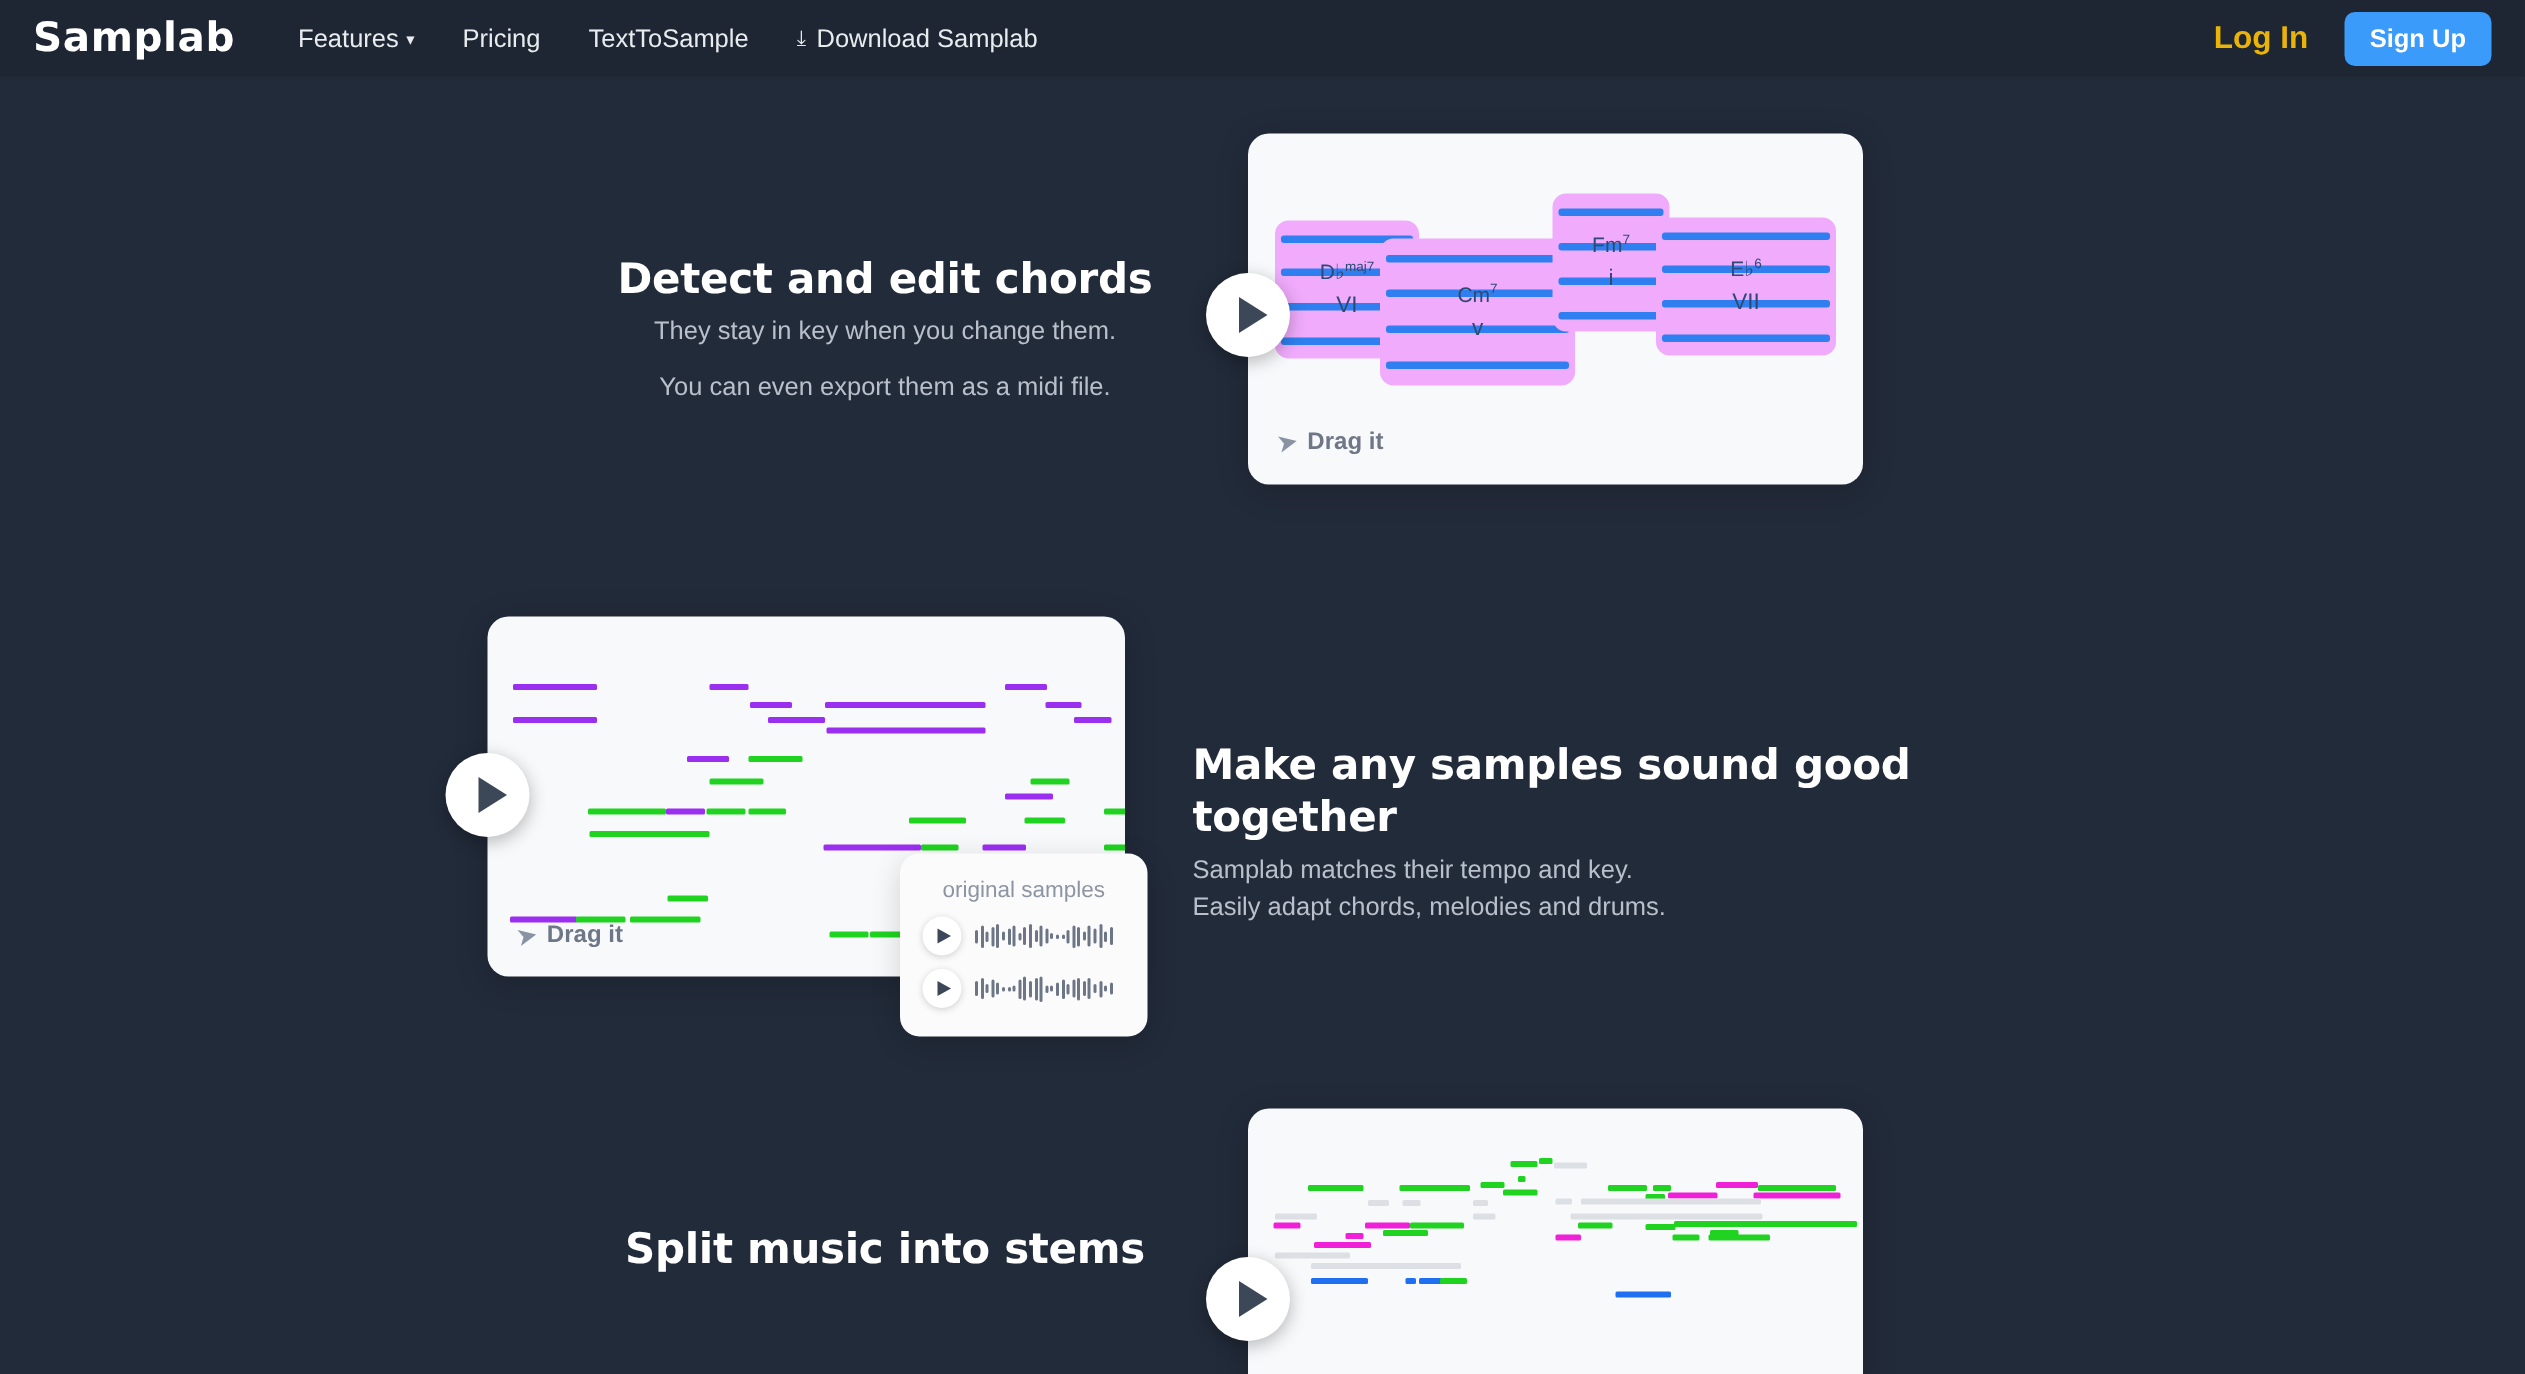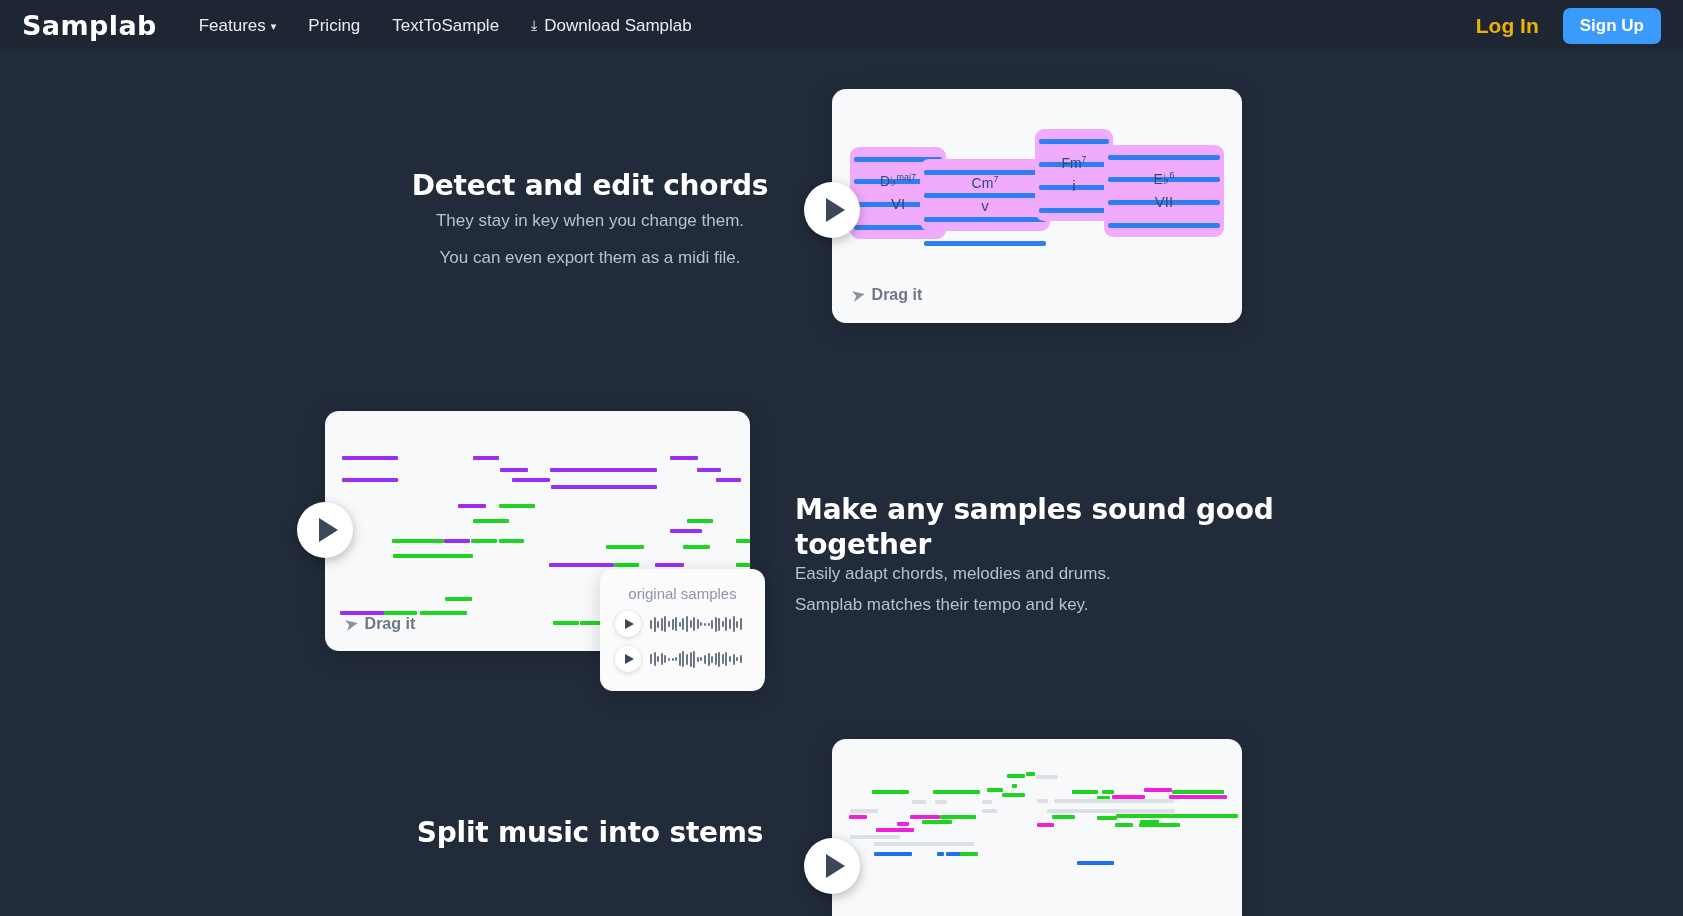--- a/index.html
+++ b/index.html
@@ -192,21 +192,21 @@
       <div class="chord-line" style="left:4px; width:88px; top:32px;"></div>
       <div class="chord-line" style="left:4px; width:88px; top:55px;"></div>
       <div class="chord-line" style="left:4px; width:88px; top:78px;"></div>
     </div>
     <div class="chord-label">
       <span>D♭</span><sup>maj7</sup>
       <span class="chord-rn">VI</span>
     </div>
   </div>
 
-  <div class="chord-block" style="left:88px; top:70px; width:130px; height:72px;">
+  <div class="chord-block" style="left:88px; top:70px; width:130px; height:98px;">
     <div class="chord-lines">
       <div class="chord-line" style="left:4px; width:122px; top:11px;"></div>
       <div class="chord-line" style="left:4px; width:122px; top:34px;"></div>
       <div class="chord-line" style="left:4px; width:122px; top:58px;"></div>
       <div class="chord-line" style="left:4px; width:122px; top:82px;"></div>
     </div>
     <div class="chord-label">
       <span>Cm</span><sup>7</sup>
       <span class="chord-rn">v</span>
     </div>
@@ -239,22 +239,22 @@
   </div>
 
   <div class="drag-it" style="left:20px; bottom:19px;">
     <span class="cursor-ico">➤</span>
     <span>Drag it</span>
   </div>
 </div>
 
 <div class="txt-block ta-left" style="left:795px; top:492px; width:620px;">
   <h2>Make any samples sound good together</h2>
+  <p>Samplab matches their tempo and key.</p>
   <p style="margin-top:0;">Easily adapt chords, melodies and drums.</p>
-  <p>Samplab matches their tempo and key.</p>
 </div>
 
 <div class="play-btn" style="left:297px; top:502px;">
   <span class="play-tri"></span>
 </div>
 
 <div class="card" id="roll-card">
   <div>
 
     <div class="note n-pur" style="left:17px;  top:45px;  width:56px;"></div>

